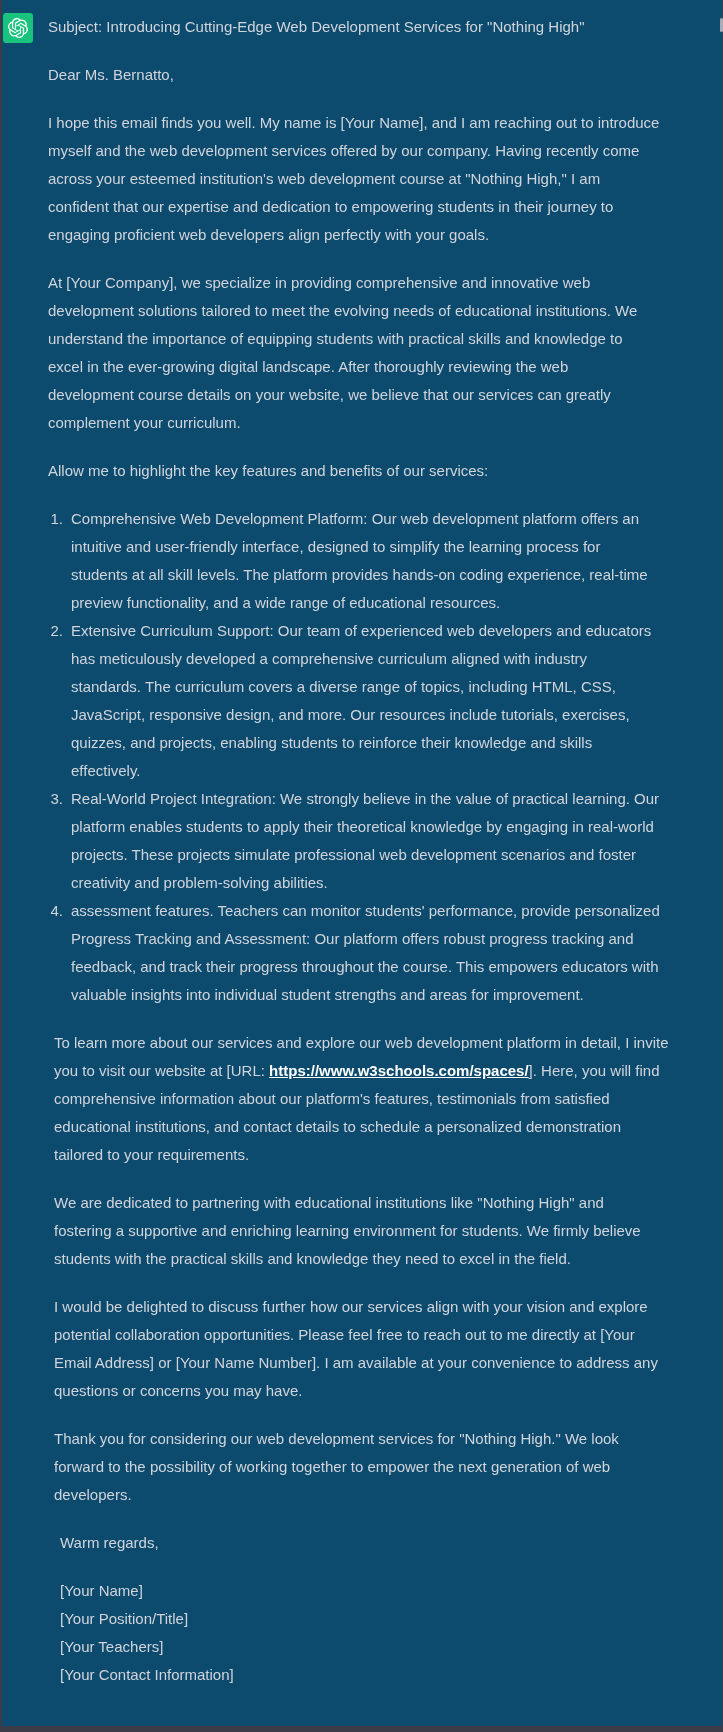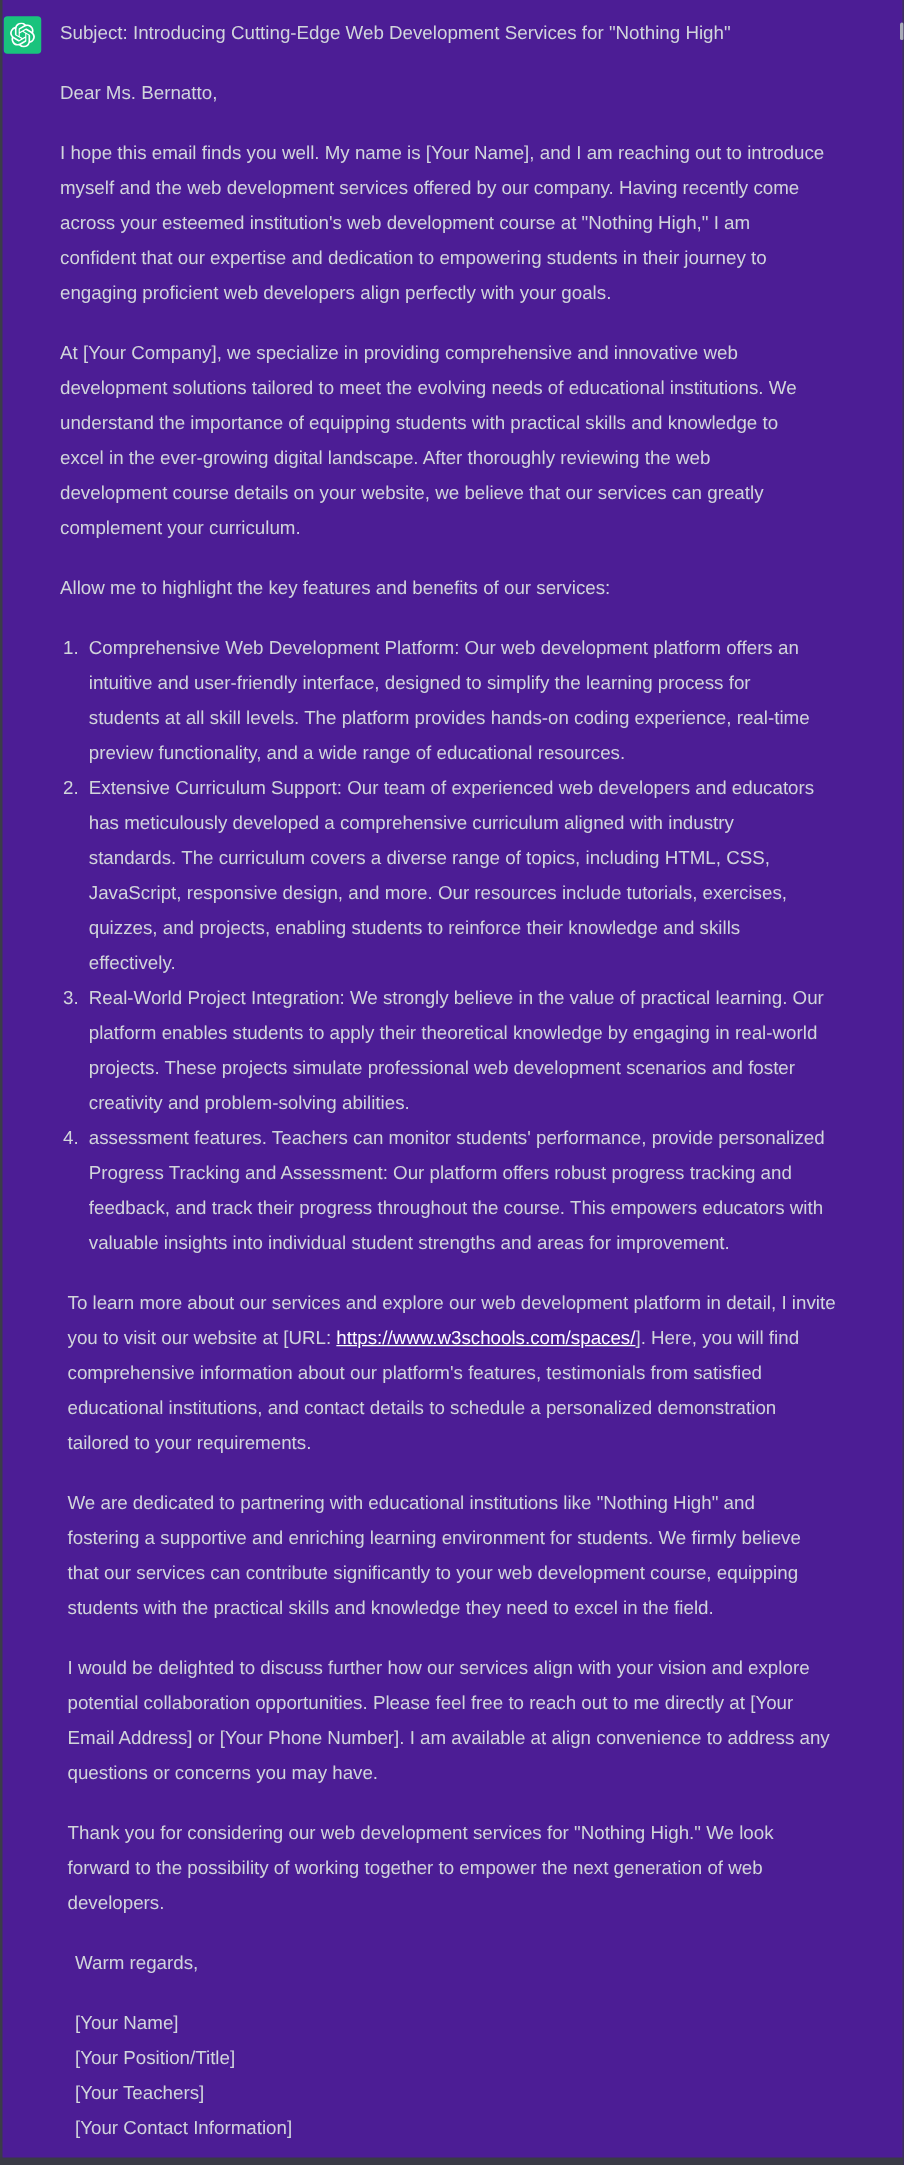--- a/index.html
+++ b/index.html
@@ -1,38 +1,38 @@
 <!DOCTYPE html>
 <html><head>
 <meta charset="utf-8">
 <style>
   html,body{margin:0;padding:0;background:#2e2f3a;}
   .canvas{
-    position:relative;width:723px;height:1732px;background:#4c1d95;
+    position:relative;width:723px;height:1732px;background:#0c4a6e;
     font-family:"Liberation Sans",sans-serif;overflow:hidden;
   }
   .avatar{
     position:absolute;left:3px;top:13px;width:30px;height:30px;
     border-radius:3px;background:#19c37d;
     display:flex;align-items:center;justify-content:center;
   }
   .avatar svg{width:20px;height:20px;display:block;}
   .message{
     position:absolute;left:48px;top:13px;width:662px;
     color:#d1d5db;font-size:15px;letter-spacing:0px;
   }
   .block{margin:0 0 20px 0;}
   .block:last-child{margin-bottom:12px;}
   .line{line-height:28px;height:28px;white-space:pre;}
   .item{position:relative;padding-left:23px;}
   .marker{
     position:absolute;left:0;top:0;width:15px;text-align:right;
     line-height:28px;color:#d1d5db;
   }
-  .link{color:#ffffff;font-weight:400;text-decoration:underline;cursor:pointer;}
+  .link{color:#ffffff;font-weight:700;text-decoration:underline;cursor:pointer;}
   .edge-left{position:absolute;left:0;top:0;width:2px;height:1732px;background:#3b3c48;}
   .edge-right{position:absolute;right:0;top:0;width:1px;height:1732px;background:#3b3c48;}
   .edge-bottom{position:absolute;left:0;bottom:0;width:723px;height:6px;background:#3a3b46;}
   .scroll-thumb{
     position:absolute;right:0;top:18px;width:3px;height:14px;
     background:#a9abb8;border-radius:2px;
   }
 </style>
 </head>
 <body>
@@ -104,27 +104,26 @@
       <div class="block" style="padding-left: 6px;">
         <div class="line">To learn more about our services and explore our web development platform in detail, I invite</div>
         <div class="line"><span>you to visit our website at [URL: </span><a class="link">https://www.w3schools.com/spaces/</a><span>]. Here, you will find</span></div>
         <div class="line">comprehensive information about our platform's features, testimonials from satisfied</div>
         <div class="line">educational institutions, and contact details to schedule a personalized demonstration</div>
         <div class="line">tailored to your requirements.</div>
       </div>
       <div class="block" style="padding-left: 6px;">
         <div class="line">We are dedicated to partnering with educational institutions like "Nothing High" and</div>
         <div class="line">fostering a supportive and enriching learning environment for students. We firmly believe</div>
-        <div class="line">that our services can contribute significantly to your web development course, equipping</div>
         <div class="line">students with the practical skills and knowledge they need to excel in the field.</div>
       </div>
       <div class="block" style="padding-left: 6px;">
         <div class="line">I would be delighted to discuss further how our services align with your vision and explore</div>
         <div class="line">potential collaboration opportunities. Please feel free to reach out to me directly at [Your</div>
-        <div class="line">Email Address] or [Your Phone Number]. I am available at align convenience to address any</div>
+        <div class="line">Email Address] or [Your Name Number]. I am available at your convenience to address any</div>
         <div class="line">questions or concerns you may have.</div>
       </div>
       <div class="block" style="padding-left: 6px;">
         <div class="line">Thank you for considering our web development services for "Nothing High." We look</div>
         <div class="line">forward to the possibility of working together to empower the next generation of web</div>
         <div class="line">developers.</div>
       </div>
       <div class="block" style="padding-left: 12px;">
         <div class="line">Warm regards,</div>
       </div>

